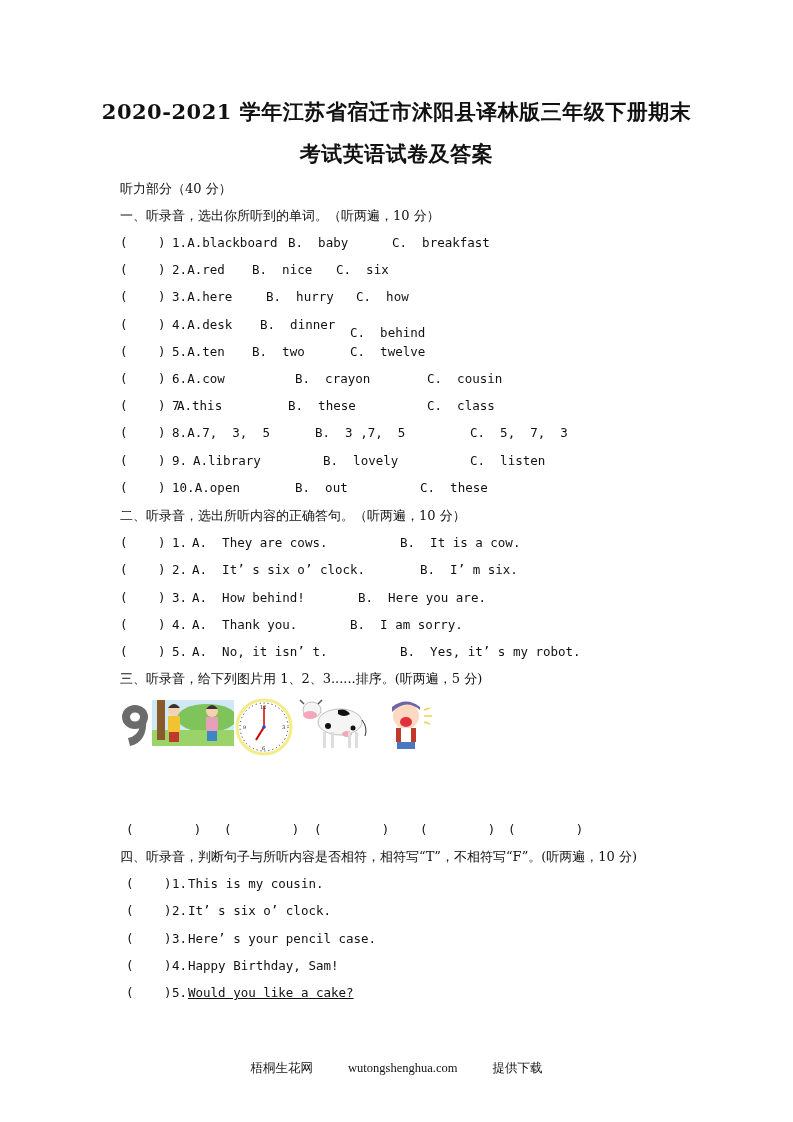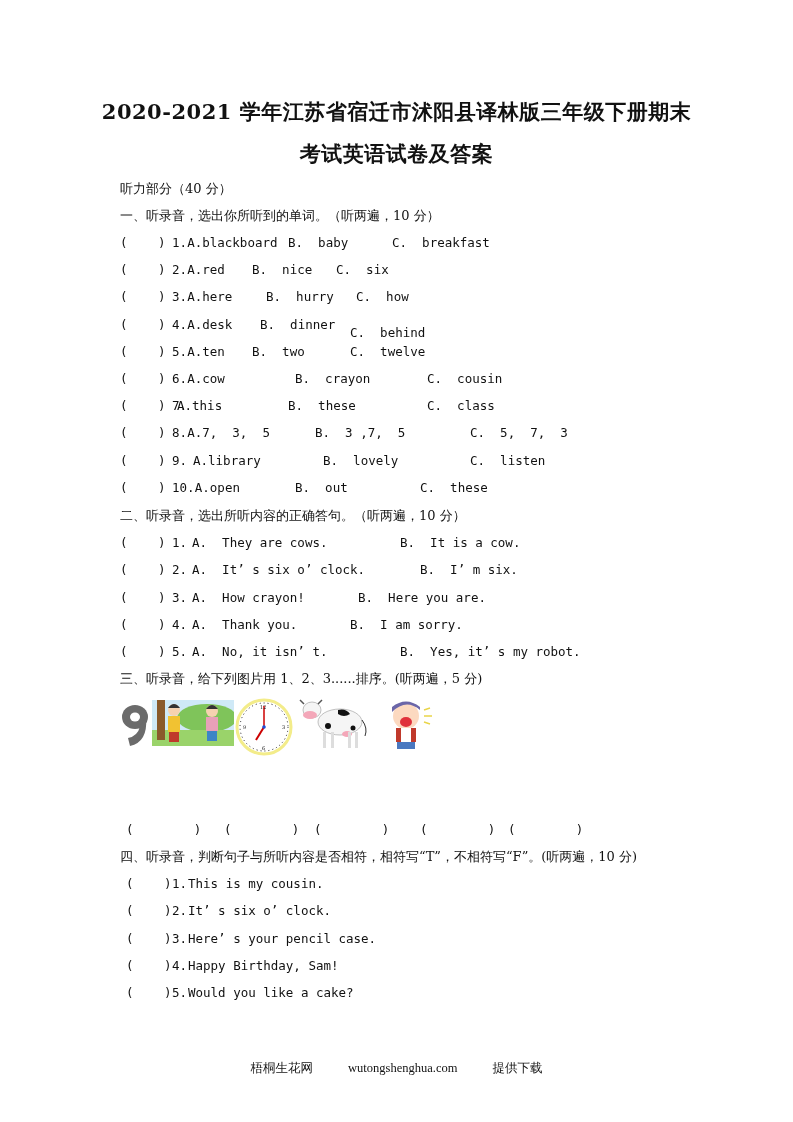--- a/index.html
+++ b/index.html
@@ -41,21 +41,21 @@
     <div class="row" style="top: 398.2px;"><span style="left: 0px;">(</span><span style="left: 38px;">)</span><span style="left: 52px;">7.</span><span style="left: 57px;">A.this</span><span style="left: 168px;">B.  these</span><span style="left: 307px;">C.  class</span></div>
     <div class="row" style="top: 425.4px;"><span style="left: 0px;">(</span><span style="left: 38px;">)</span><span style="left: 52px;">8.</span><span style="left: 67.2px;">A.7,  3,  5</span><span style="left: 195px;">B.  3 ,7,  5</span><span style="left: 350px;">C.  5,  7,  3</span></div>
     <div class="row" style="top: 452.6px;"><span style="left: 0px;">(</span><span style="left: 38px;">)</span><span style="left: 52px;">9.</span><span style="left: 73px; text-align: right;">A.library</span><span style="left: 203px;">B.  lovely</span><span style="left: 350px;">C.  listen</span></div>
     <div class="row" style="top: 479.8px;"><span style="left: 0px;">(</span><span style="left: 38px;">)</span><span style="left: 52px;">10.</span><span style="left: 74.8px;">A.open</span><span style="left: 175px;">B.  out</span><span style="left: 300px;">C.  these</span></div>
   </div>
 
 <div class="line cn" style="top:507px;">二、听录音，选出所听内容的正确答句。（听两遍，10 分）</div>
 <div id="s2">
     <div class="row" style="top: 535px;"><span style="left: 0px;">(</span><span style="left: 38px;">)</span><span style="left: 52px;">1.</span><span style="left: 72px;">A.  They are cows.</span><span style="left: 280px;">B.  It is a cow.</span></div>
     <div class="row" style="top: 562.3px;"><span style="left: 0px;">(</span><span style="left: 38px;">)</span><span style="left: 52px;">2.</span><span style="left: 72px;">A.  It’ s six o’ clock.</span><span style="left: 300px;">B.  I’ m six.</span></div>
-    <div class="row" style="top: 589.6px;"><span style="left: 0px;">(</span><span style="left: 38px;">)</span><span style="left: 52px;">3.</span><span style="left: 72px;">A.  How crayon!</span><span style="left: 238px;">B.  Here you are.</span></div>
+    <div class="row" style="top: 589.6px;"><span style="left: 0px;">(</span><span style="left: 38px;">)</span><span style="left: 52px;">3.</span><span style="left: 72px;">A.  How behind!</span><span style="left: 238px;">B.  Here you are.</span></div>
     <div class="row" style="top: 616.9px;"><span style="left: 0px;">(</span><span style="left: 38px;">)</span><span style="left: 52px;">4.</span><span style="left: 72px;">A.  Thank you.</span><span style="left: 230px;">B.  I am sorry.</span></div>
     <div class="row" style="top: 644.2px;"><span style="left: 0px;">(</span><span style="left: 38px;">)</span><span style="left: 52px;">5.</span><span style="left: 72px;">A.  No, it isn’ t.</span><span style="left: 280px;">B.  Yes, it’ s my robot.</span></div>
   </div>
 
 <div class="line cn" style="top:670px;">三、听录音，给下列图片用 1、2、3......排序。(听两遍，5 分)</div>
 
 <div class="pics">
 
   <svg class="pic" style="left:0;top:6px;" width="34" height="46">
     <ellipse cx="17" cy="15" rx="13" ry="12" fill="#6b6b6b"></ellipse>
@@ -124,20 +124,20 @@
   <span style="left:300px;">(        )</span>
   <span style="left:388px;">(        )</span>
 </div>
 
 <div class="line cn" style="top:848px;">四、听录音，判断句子与所听内容是否相符，相符写“T”，不相符写“F”。(听两遍，10 分)</div>
 <div id="s4">
     <div class="row" style="top: 876px; left: 126px;"><span style="left: 0px;">(</span><span style="left: 38px;">)</span><span style="left: 46px;">1.</span><span style="left: 62px;">This is my cousin.</span></div>
     <div class="row" style="top: 903.3px; left: 126px;"><span style="left: 0px;">(</span><span style="left: 38px;">)</span><span style="left: 46px;">2.</span><span style="left: 62px;">It’ s six o’ clock.</span></div>
     <div class="row" style="top: 930.6px; left: 126px;"><span style="left: 0px;">(</span><span style="left: 38px;">)</span><span style="left: 46px;">3.</span><span style="left: 62px;">Here’ s your pencil case.</span></div>
     <div class="row" style="top: 957.9px; left: 126px;"><span style="left: 0px;">(</span><span style="left: 38px;">)</span><span style="left: 46px;">4.</span><span style="left: 62px;">Happy Birthday, Sam!</span></div>
-    <div class="row" style="top: 985.2px; left: 126px;"><span style="left: 0px;">(</span><span style="left: 38px;">)</span><span style="left: 46px;">5.</span><span style="left: 62px;">Would you like a cake?</span></div>
+    <div class="row" style="top: 985.2px; left: 126px;"><span style="left: 0px;">(</span><span style="left: 38px;">)</span><span style="left: 46px;">5.</span><span style="left: 62px; text-decoration: underline;">Would you like a cake?</span></div>
   </div>
 
 <div class="footer">
   <span>梧桐生花网</span>
   <span>wutongshenghua.com</span>
   <span>提供下载</span>
 </div>
 
 </body></html>

